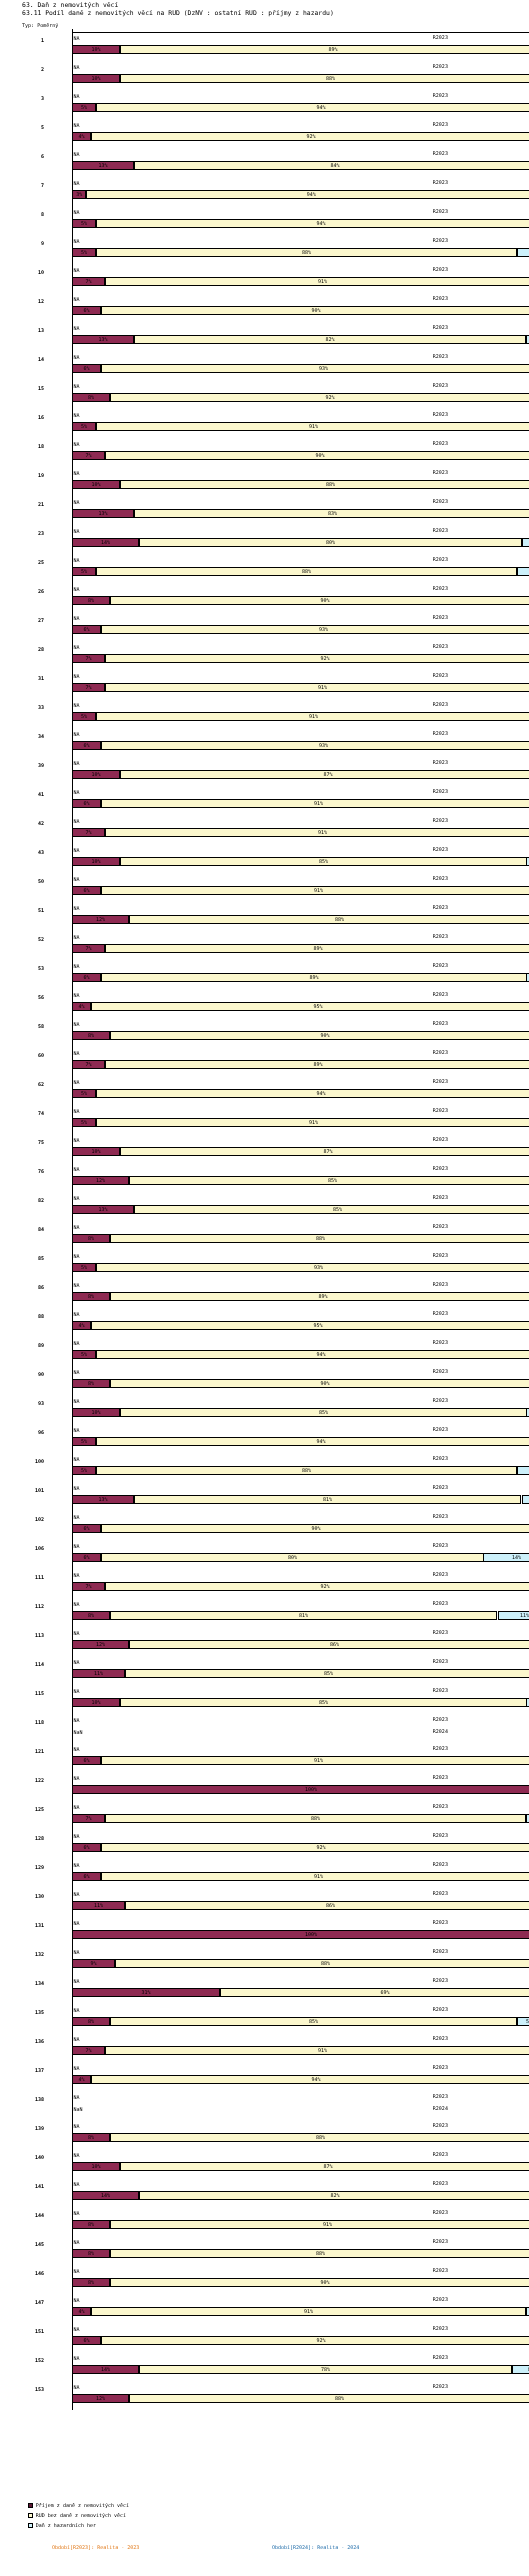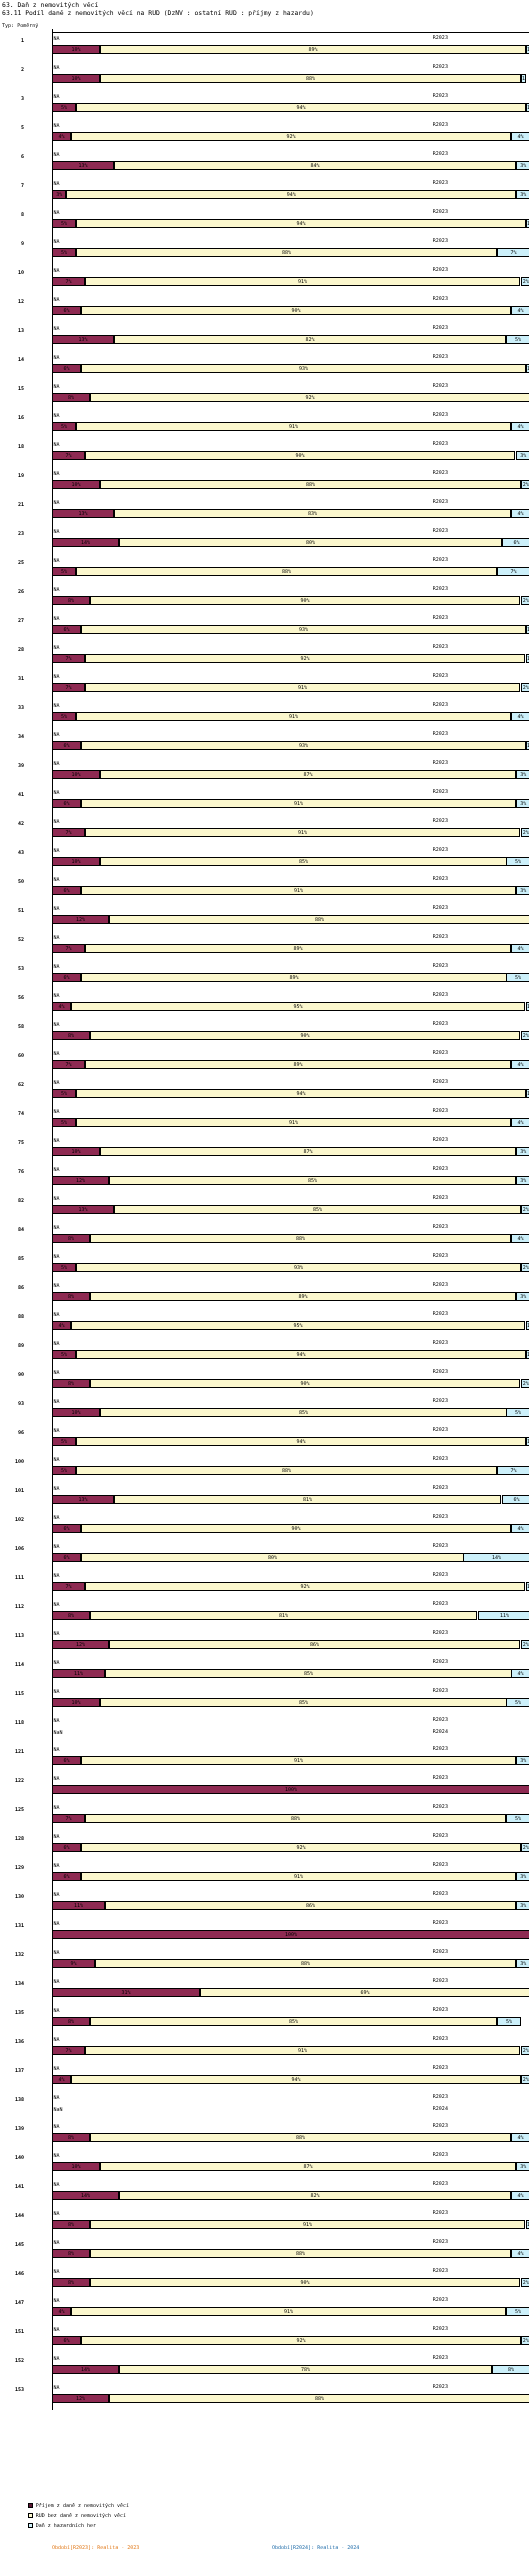--- a/index.html
+++ b/index.html
@@ -2,21 +2,21 @@
 <html style="font-size:11.3px"><head>
 <meta charset="utf-8">
 <style>
   html,body{margin:0;padding:0;background:#ffffff;}
   body{
     font-family:"DejaVu Sans Mono","Liberation Mono",monospace;
     width:530px;
     color:#000;
     -webkit-font-smoothing:none;
   }
-  #page{position:relative;width:450px;min-height:2576px;box-sizing:border-box;}
+  #page{position:relative;width:450px;min-height:2576px;box-sizing:border-box;padding-left:20px;}
 
   .title1{font-size:6.4px;line-height:7.8px;padding:2.1px 0 0 2.1px;white-space:nowrap;}
   .title2{font-size:6.4px;line-height:7.8px;padding:0 0 0 2.1px;white-space:nowrap;}
   .typ{font-size:5px;line-height:7px;padding:4.2px 0 1.4px 2.1px;white-space:nowrap;}
 
   .plot{position:relative;margin-top:1.4px;}
 
   .axisline{
     position:absolute;left:52px;top:0;width:478px;height:0.7px;background:#000;
   }

